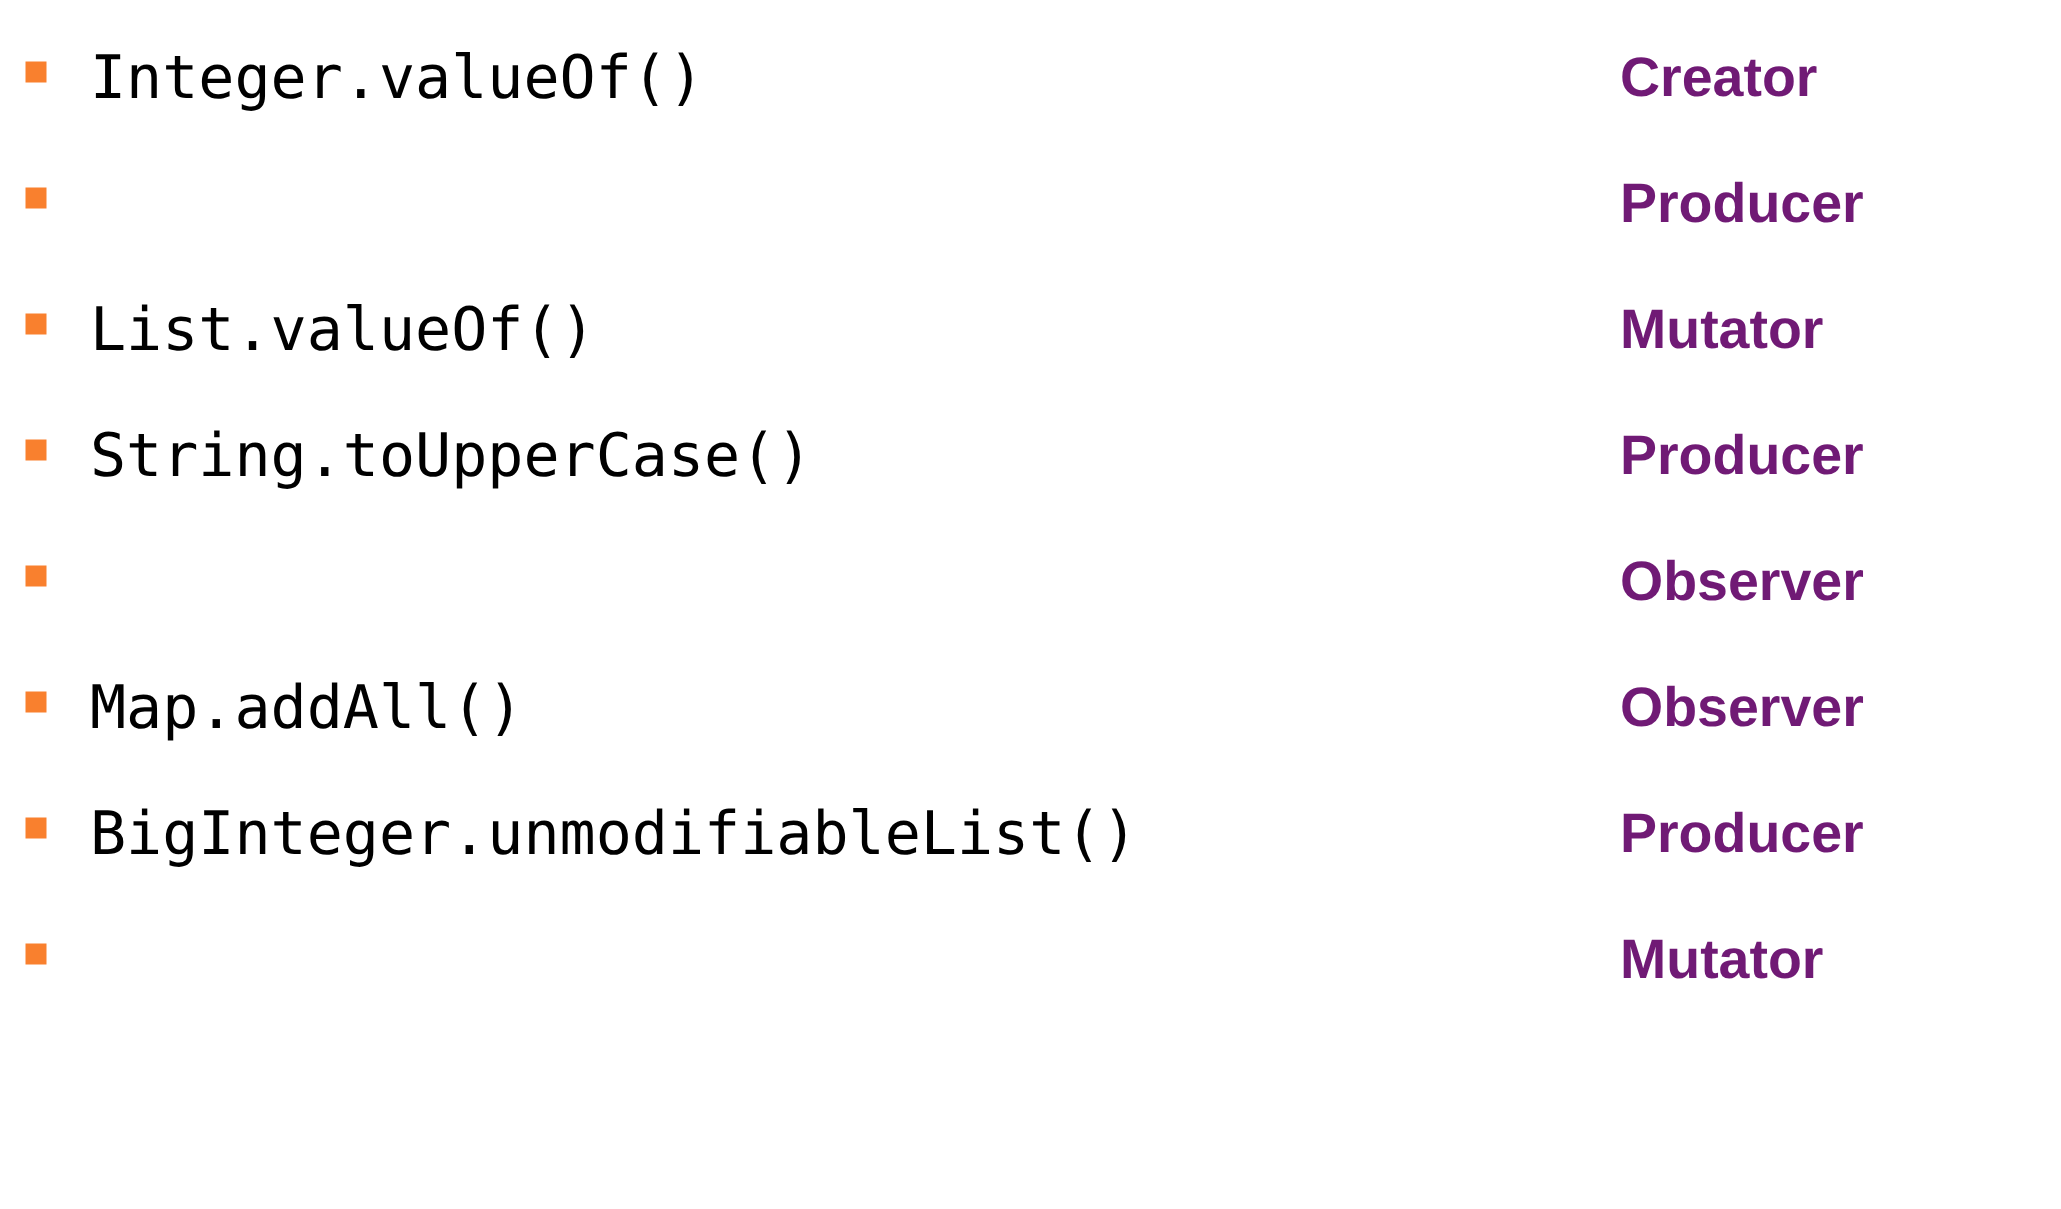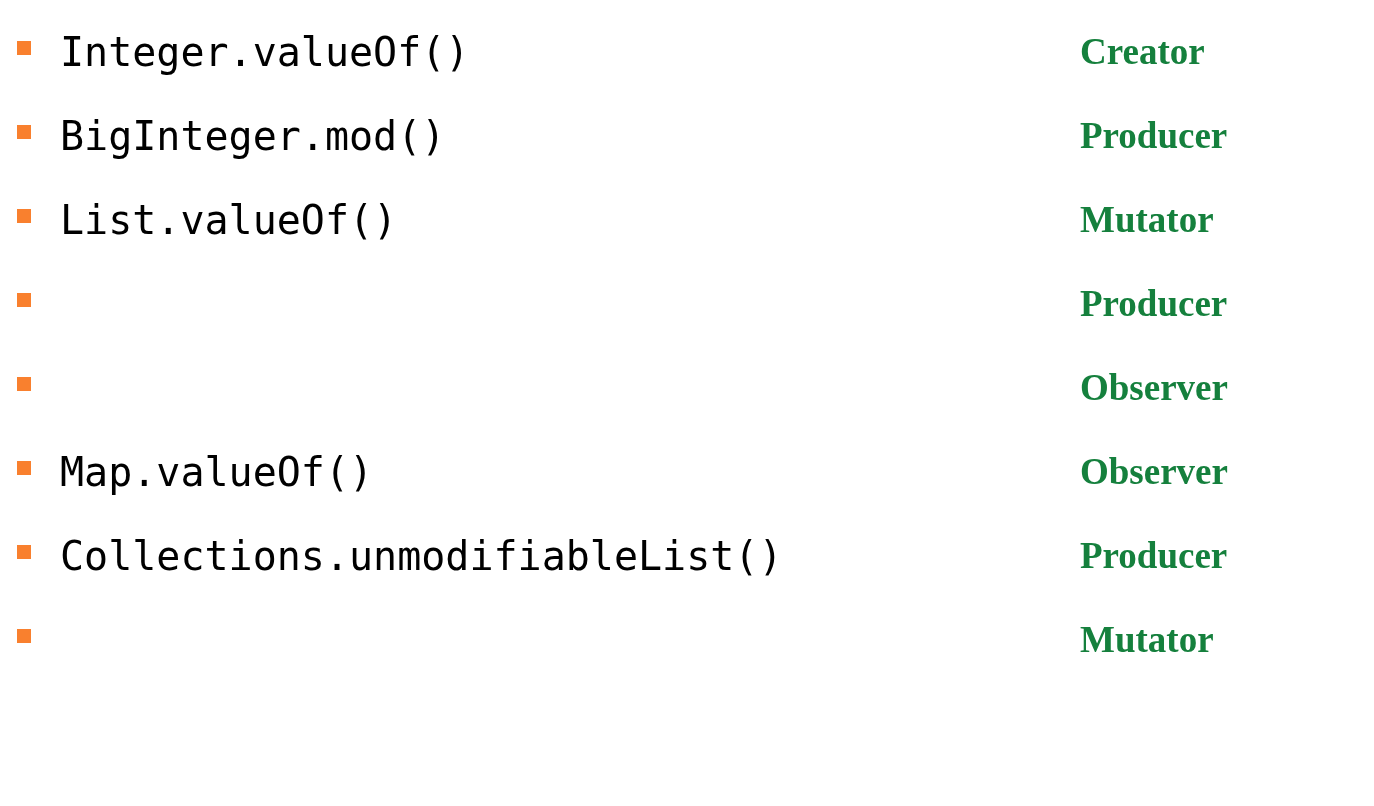--- a/index.html
+++ b/index.html
@@ -61,24 +61,24 @@
     white-space: nowrap;
     letter-spacing: 0px;
   }
 
   .category-label {
     position: absolute;
     left: 1080px;
     top: 0;
     height: 84px;
     line-height: 84px;
-    font-family: Liberation Serif, serif;
+    font-family: Liberation Sans, sans-serif;
     font-size: 37px;
     font-weight: bold;
-    color: #15803d;
+    color: #701a75;
     white-space: nowrap;
   }
 
   #content-area {
     position: absolute;
     left: 0;
     top: 10px;
     width: 1374px;
     height: 672px;
   }
@@ -101,49 +101,49 @@
     <ul id="bullet-list">
 
       <li class="row">
         <span class="bullet-marker" style="background: rgb(249, 128, 46);"></span>
         <span class="method-name">Integer.valueOf()</span>
         <span class="category-label">Creator</span>
       </li>
 
       <li class="row">
         <span class="bullet-marker" style="background: rgb(249, 128, 46);"></span>
-        <span class="method-name">BigInteger.mod()</span>
         <span class="category-label">Producer</span>
       </li>
 
       <li class="row">
         <span class="bullet-marker" style="background: rgb(249, 128, 46);"></span>
         <span class="method-name">List.valueOf()</span>
         <span class="category-label">Mutator</span>
       </li>
 
       <li class="row">
         <span class="bullet-marker" style="background: rgb(249, 128, 46);"></span>
+        <span class="method-name">String.toUpperCase()</span>
         <span class="category-label">Producer</span>
       </li>
 
       <li class="row">
         <span class="bullet-marker" style="background: rgb(249, 128, 46);"></span>
         <span class="category-label">Observer</span>
       </li>
 
       <li class="row">
         <span class="bullet-marker" style="background: rgb(249, 128, 46);"></span>
-        <span class="method-name">Map.valueOf()</span>
+        <span class="method-name">Map.addAll()</span>
         <span class="category-label">Observer</span>
       </li>
 
       <li class="row">
         <span class="bullet-marker" style="background: rgb(249, 128, 46);"></span>
-        <span class="method-name">Collections.unmodifiableList()</span>
+        <span class="method-name">BigInteger.unmodifiableList()</span>
         <span class="category-label">Producer</span>
       </li>
 
       <li class="row">
         <span class="bullet-marker" style="background: rgb(249, 128, 46);"></span>
         <span class="category-label">Mutator</span>
       </li>
 
     </ul>
   </div>

